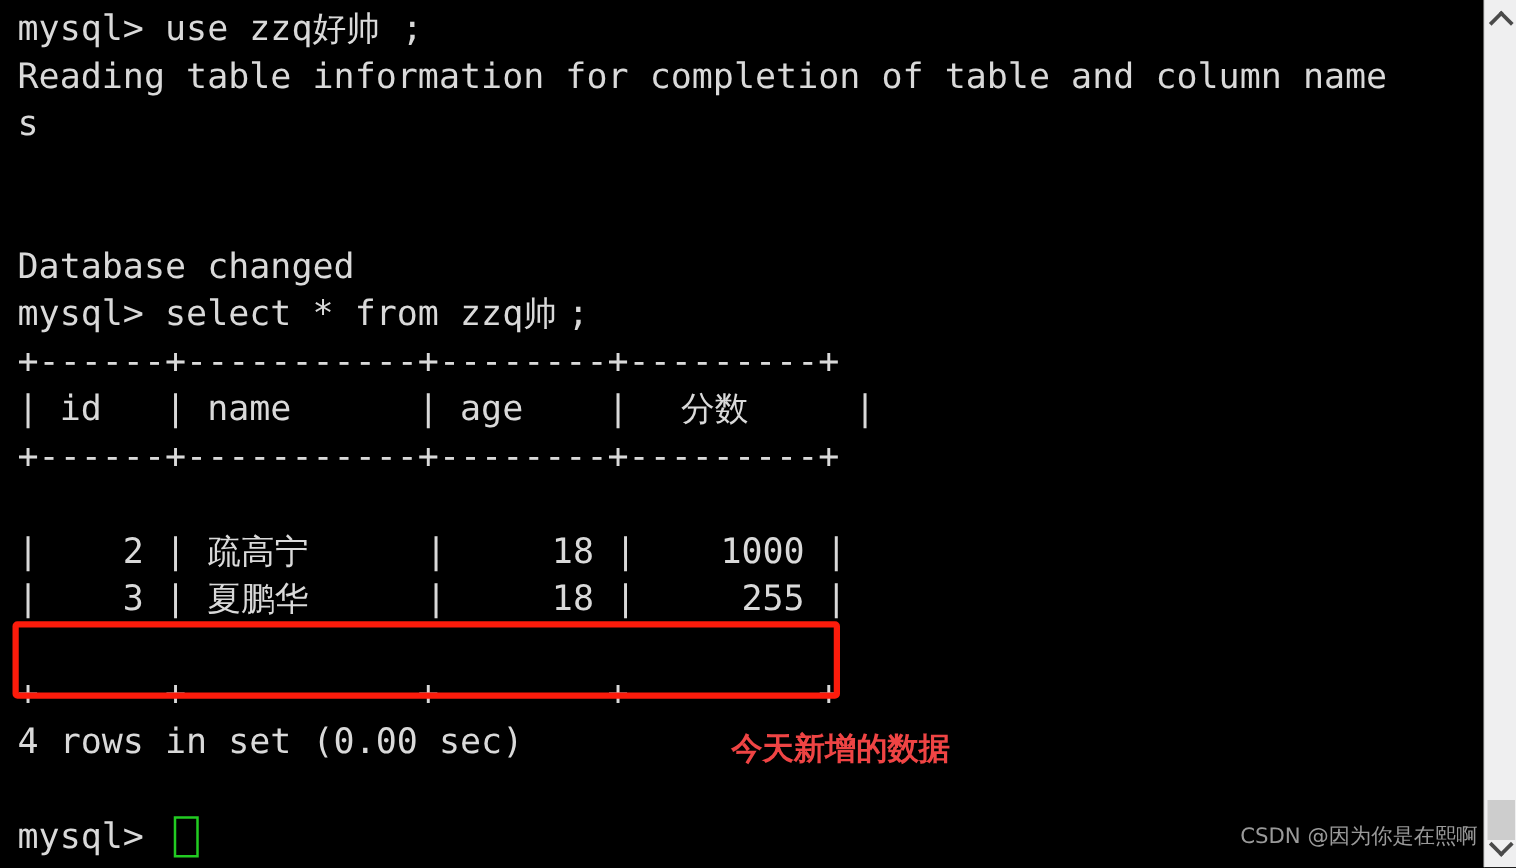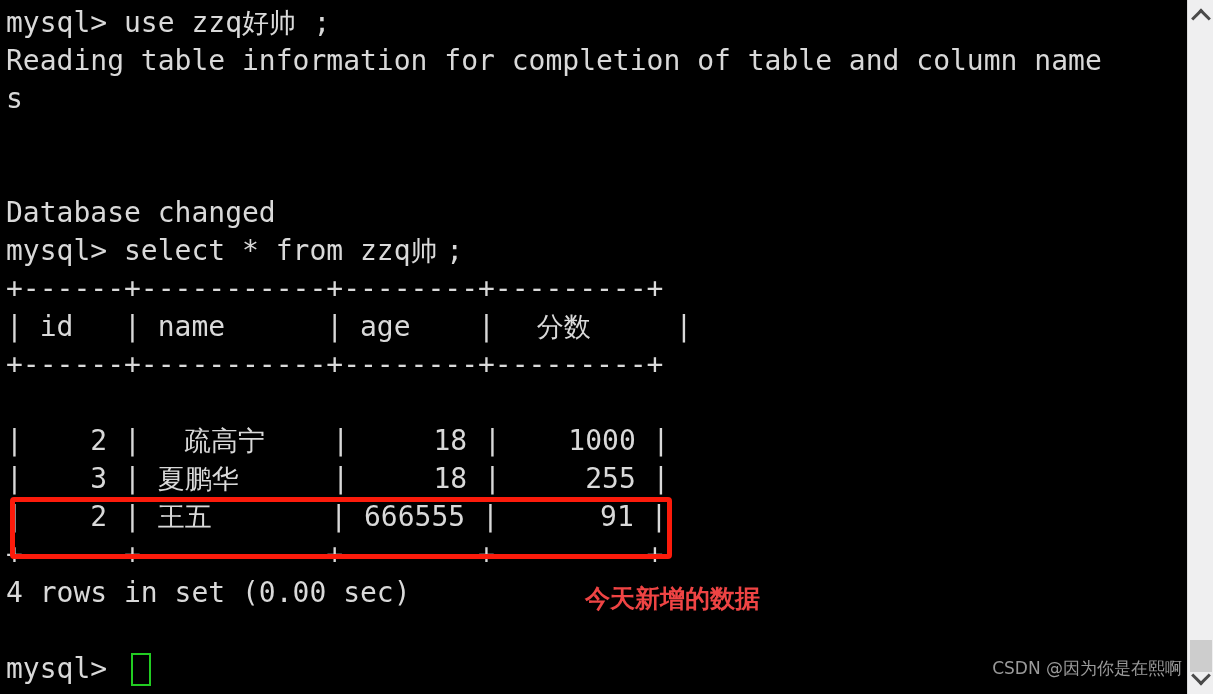--- a/index.html
+++ b/index.html
@@ -12,21 +12,21 @@
     width: 1213px;
     height: 694px;
     background: #000000;
     overflow: hidden;
     font-family: "DejaVu Sans Mono", "Liberation Mono", monospace;
   }
 
   
   #terminal {
     position: absolute;
-    left: 4px;
+    left: 12px;
     top: 0;
     width: 1187px;
     height: 694px;
     background: #000000;
     padding: 0;
     box-sizing: border-box;
   }
   .line {
     position: absolute;
     left: 2px;
@@ -147,23 +147,22 @@
 
     <div class="line" style="top: 4px;"><span>mysql&gt; use zzq</span><span class="cjk" style="display: inline-block; width: 71.44px;">好帅</span><span>;</span></div>
       <div class="line" style="top: 42px;"><span>Reading table information for completion of table and column name</span></div>
       <div class="line" style="top: 80px;"><span>s</span></div>
       <div class="line" style="top: 156px;"></div>
       <div class="line" style="top: 194px;"><span>Database changed</span></div>
       <div class="line" style="top: 232px;"><span>mysql&gt; select * from zzq</span><span class="cjk" style="display: inline-block; width: 35.72px;">帅</span><span>;</span></div>
       <div class="line" style="top: 270px;"><span>+------+-----------+--------+---------+</span></div>
       <div class="line" style="top: 308px;"><span>| id   | name      | age    | </span><span class="cjk" style="display: inline-block; width: 71.44px; margin-left: 25px;">分数</span><span>    |</span></div>
       <div class="line" style="top: 346px;"><span>+------+-----------+--------+---------+</span></div>
-      <div class="line" style="top: 422px;"><span>|    2 | </span><span class="cjk" style="display: inline-block; width: 107.16px; text-align: right;">疏高宁</span><span>    |     18 |    1000 |</span></div>
+      <div class="line" style="top: 422px;"><span>|    2 | </span><span class="cjk" style="display: inline-block; width: 107.16px;">疏高宁</span><span>    |     18 |    1000 |</span></div>
       <div class="line" style="top: 460px;"><span>|    3 | </span><span class="cjk" style="display: inline-block; width: 107.16px;">夏鹏华</span><span>    |     18 |     255 |</span></div>
-      <div class="line" style="top: 498px;"><span>|    2 | </span><span class="cjk" style="display: inline-block; width: 71.44px;">王五</span><span>      | 666555 |      91 |</span></div>
       <div class="line" style="top: 536px;"><span>+------+-----------+--------+---------+</span></div>
       <div class="line" style="top: 574px;"><span>4 rows in set (0.00 sec)</span></div>
       <div class="line" style="top: 612px;"></div>
       <div class="line" style="top: 650px;"><span>mysql&gt; </span></div>
       <div id="cursor" style="left: 127.02px; top: 653px;"></div>
   </div>
 
   <div id="highlight-box"></div>
 
   <div id="annotation">今天新增的数据</div>

